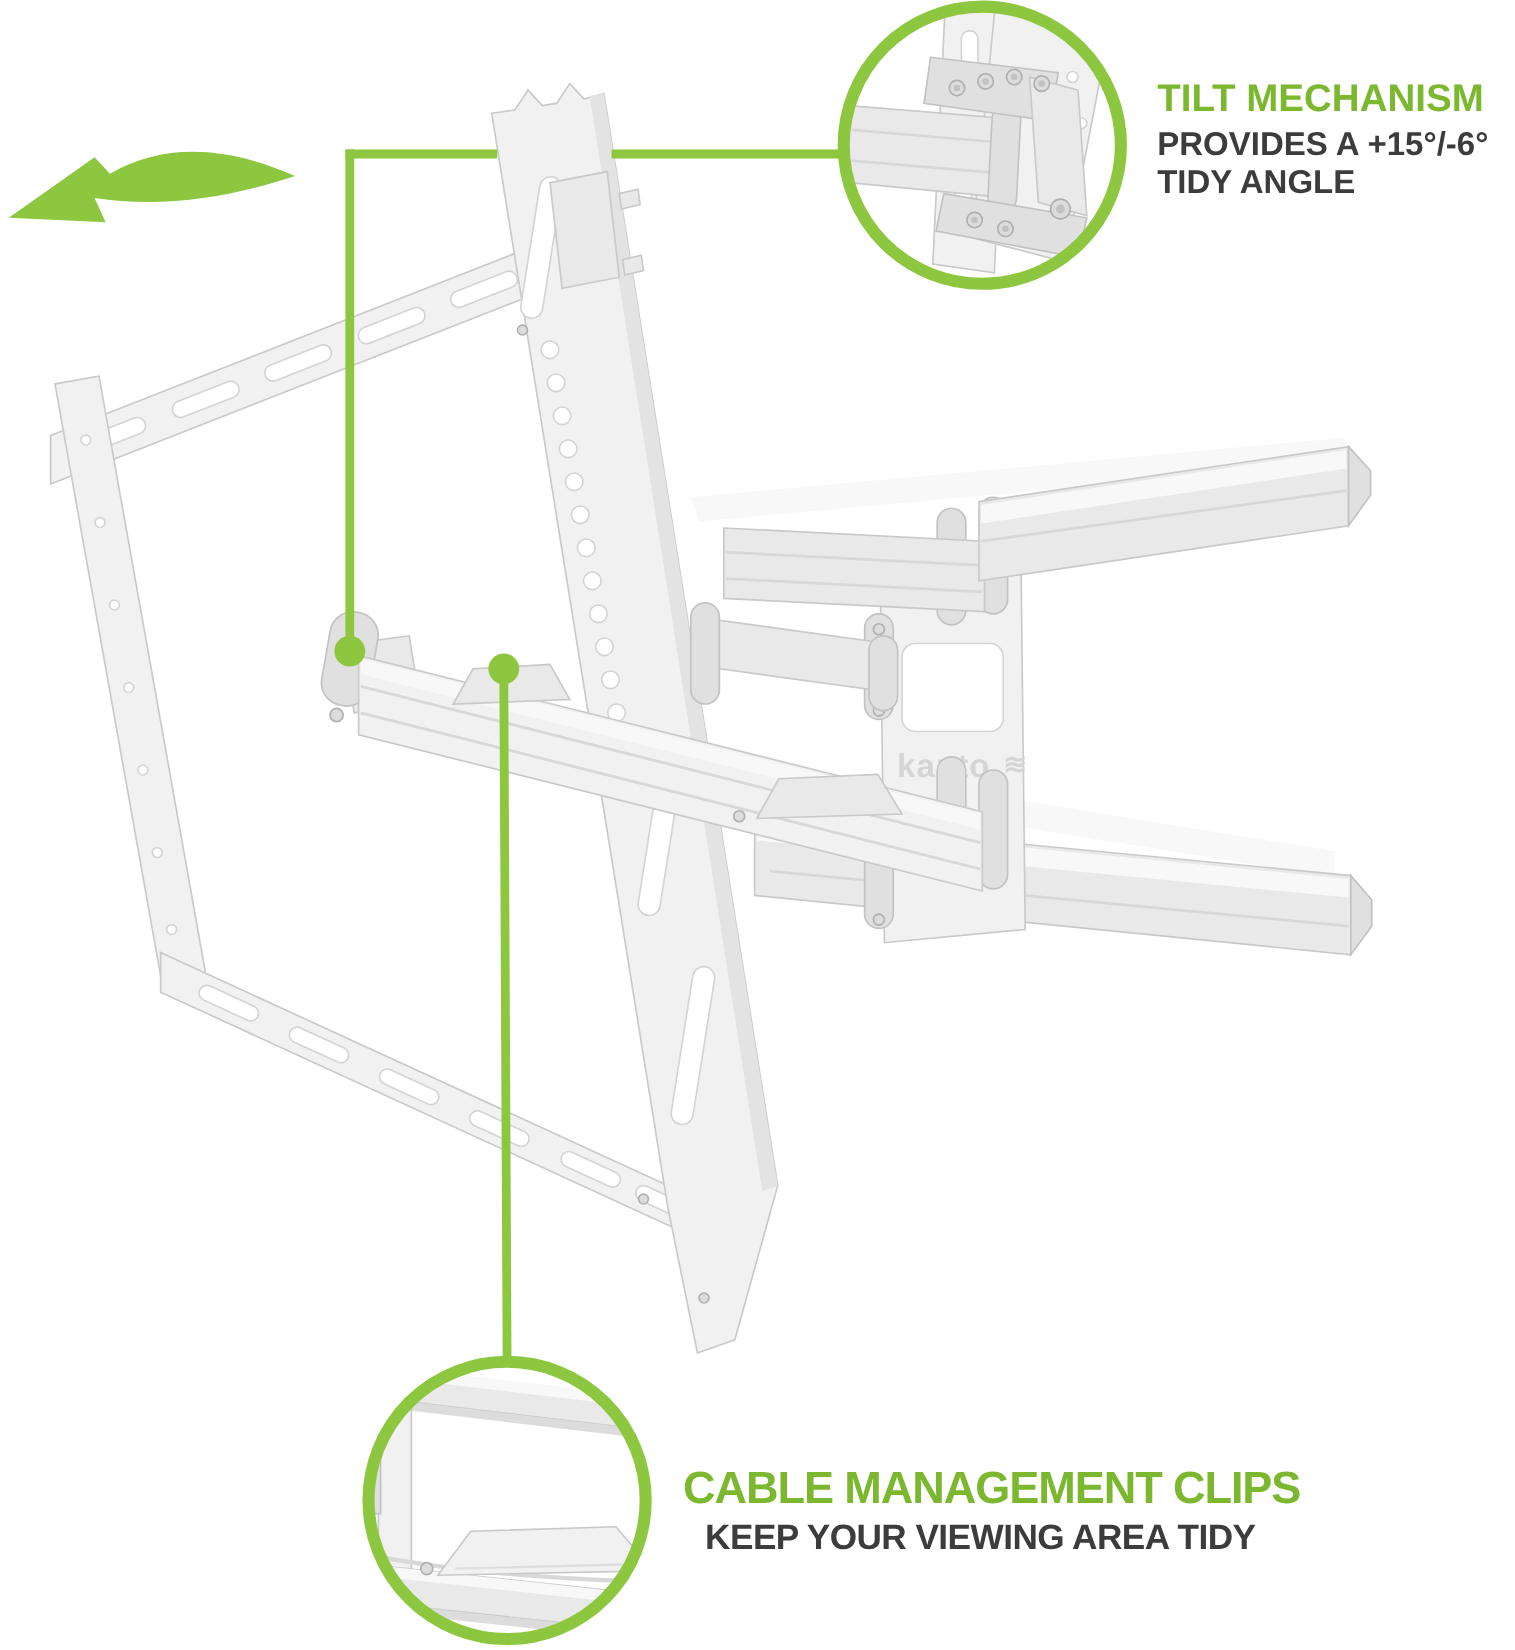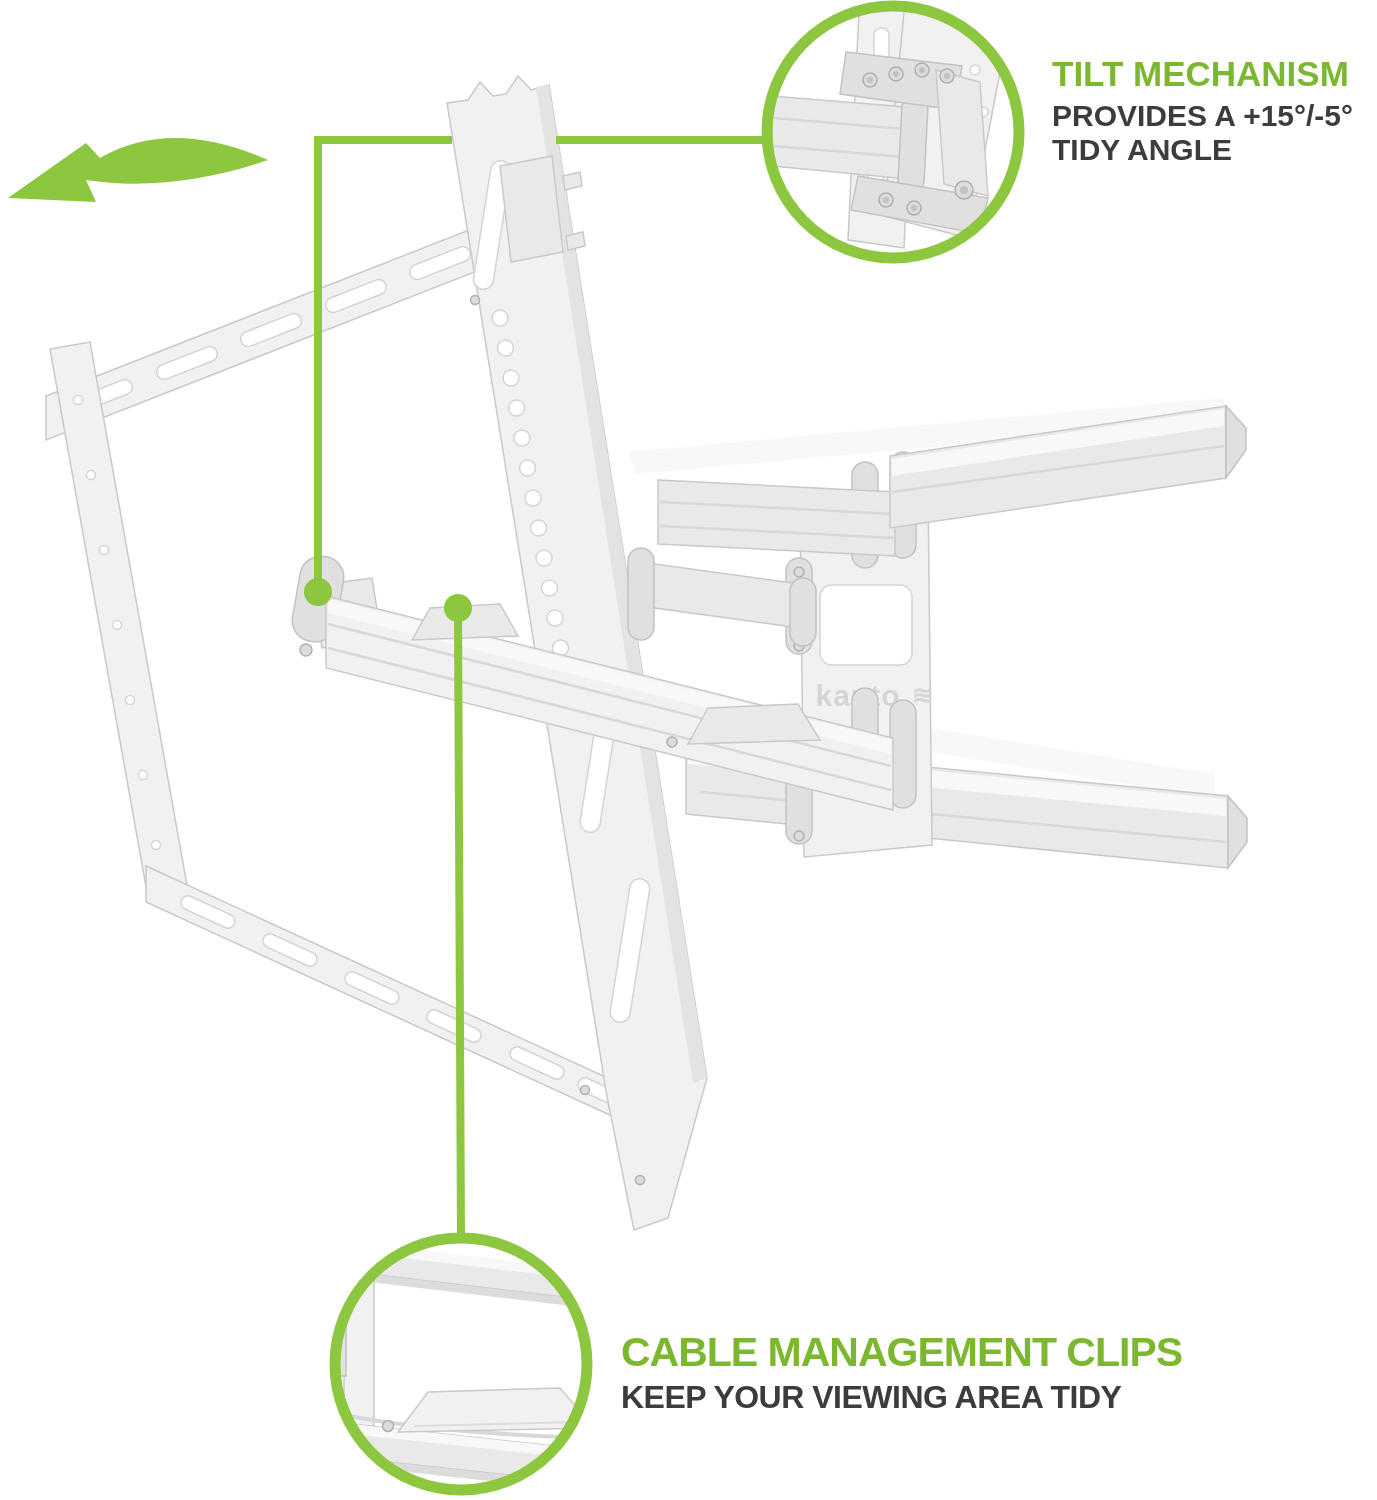--- a/index.html
+++ b/index.html
@@ -19,26 +19,26 @@
   .groove{stroke:#d8d8d8;stroke-width:2.5;fill:none;}
   .green{fill:#8dc63f;}
   .gline{stroke:#8dc63f;stroke-width:8;fill:none;}
   .gring{stroke:#8dc63f;stroke-width:11;fill:none;}
   .cable{stroke:#d8d8d8;stroke-width:4;fill:none;}
   .logotext{font-family:"Liberation Sans", sans-serif;font-weight:bold;fill:#d5d5d5;}
   
   .callout{position:absolute;font-weight:bold;line-height:1.12;}
   .callout .title{color:#7cb82f;white-space:nowrap;}
   .callout .sub{color:#3c3c3c;white-space:nowrap;}
-  #tilt-callout{left:1052px;top:54px;}
+  #tilt-callout{left:1052px;top:70px;}
   #tilt-callout .title{font-size:35px;margin-bottom:6px;}
   #tilt-callout .sub{font-size:30px;}
   #cable-callout{left:621px;top:1316px;}
   #cable-callout .title{font-size:41px;letter-spacing:-1px;margin-bottom:4px;margin-top:14px;}
-  #cable-callout .sub{font-size:32px;letter-spacing:-0.5px;}
+  #cable-callout .sub{font-size:32px;letter-spacing:-0.5px;margin-left:20px;}
 </style>
 </head>
 <body>
 
 <div id="stage">
 
 <svg id="art" width="1377" height="1500" viewBox="0 0 1377 1500">
   <defs>
     <clipPath id="clipTop">
           <circle cx="893" cy="132" r="121"></circle>
@@ -257,21 +257,21 @@
       <polygon class="m1" points="398,1432 428,1392 560,1388 594,1428"></polygon>
       <line x1="414" y1="1426" x2="578" y2="1422" stroke="#dddddd" stroke-width="2"></line>
       <circle class="bolt" cx="388" cy="1426" r="5.5"></circle>
     </g>
     <circle class="gring" cx="461" cy="1364" r="126"></circle>
   </g>
 </svg>
 
 <div id="tilt-callout" class="callout">
   <div class="title">TILT MECHANISM</div>
-  <div class="sub">PROVIDES A +15°/-5°</div>
+  <div class="sub">PROVIDES A +15°/-6°</div>
   <div class="sub">TIDY ANGLE</div>
 </div>
 
 <div id="cable-callout" class="callout">
   <div class="title">CABLE MANAGEMENT CLIPS</div>
   <div class="sub">KEEP YOUR VIEWING AREA TIDY</div>
 </div>
 
 </div>
 

